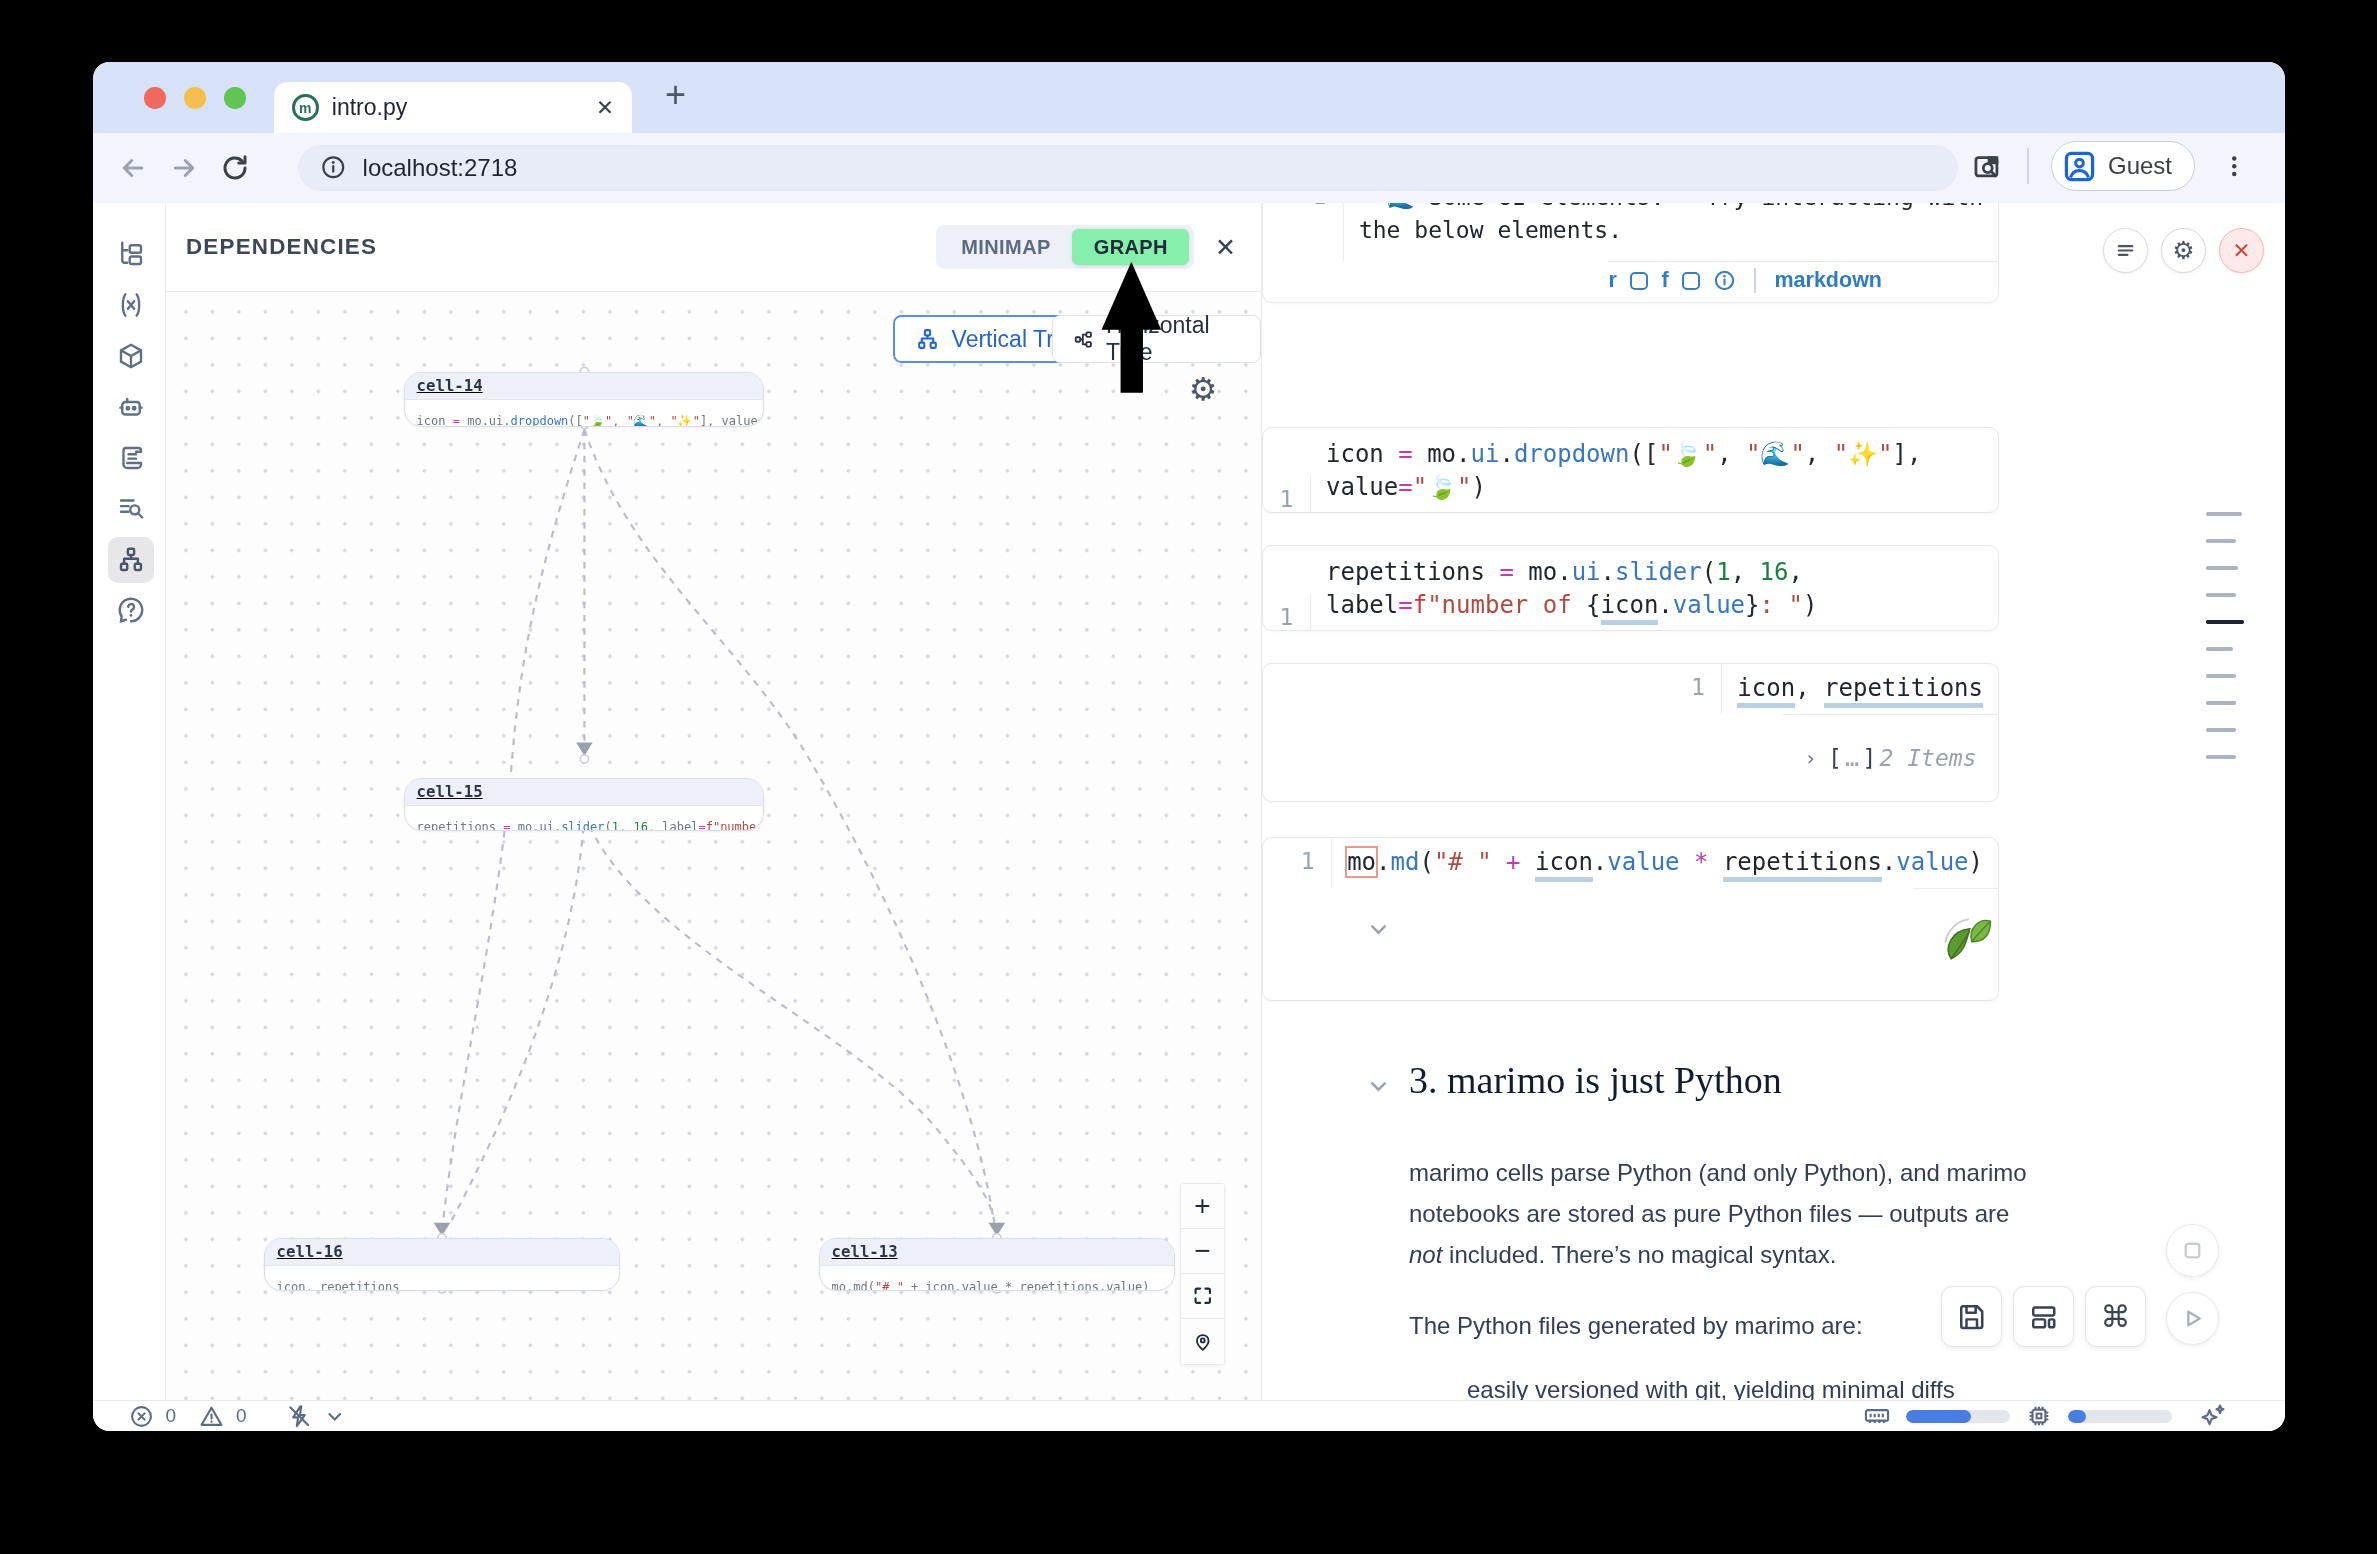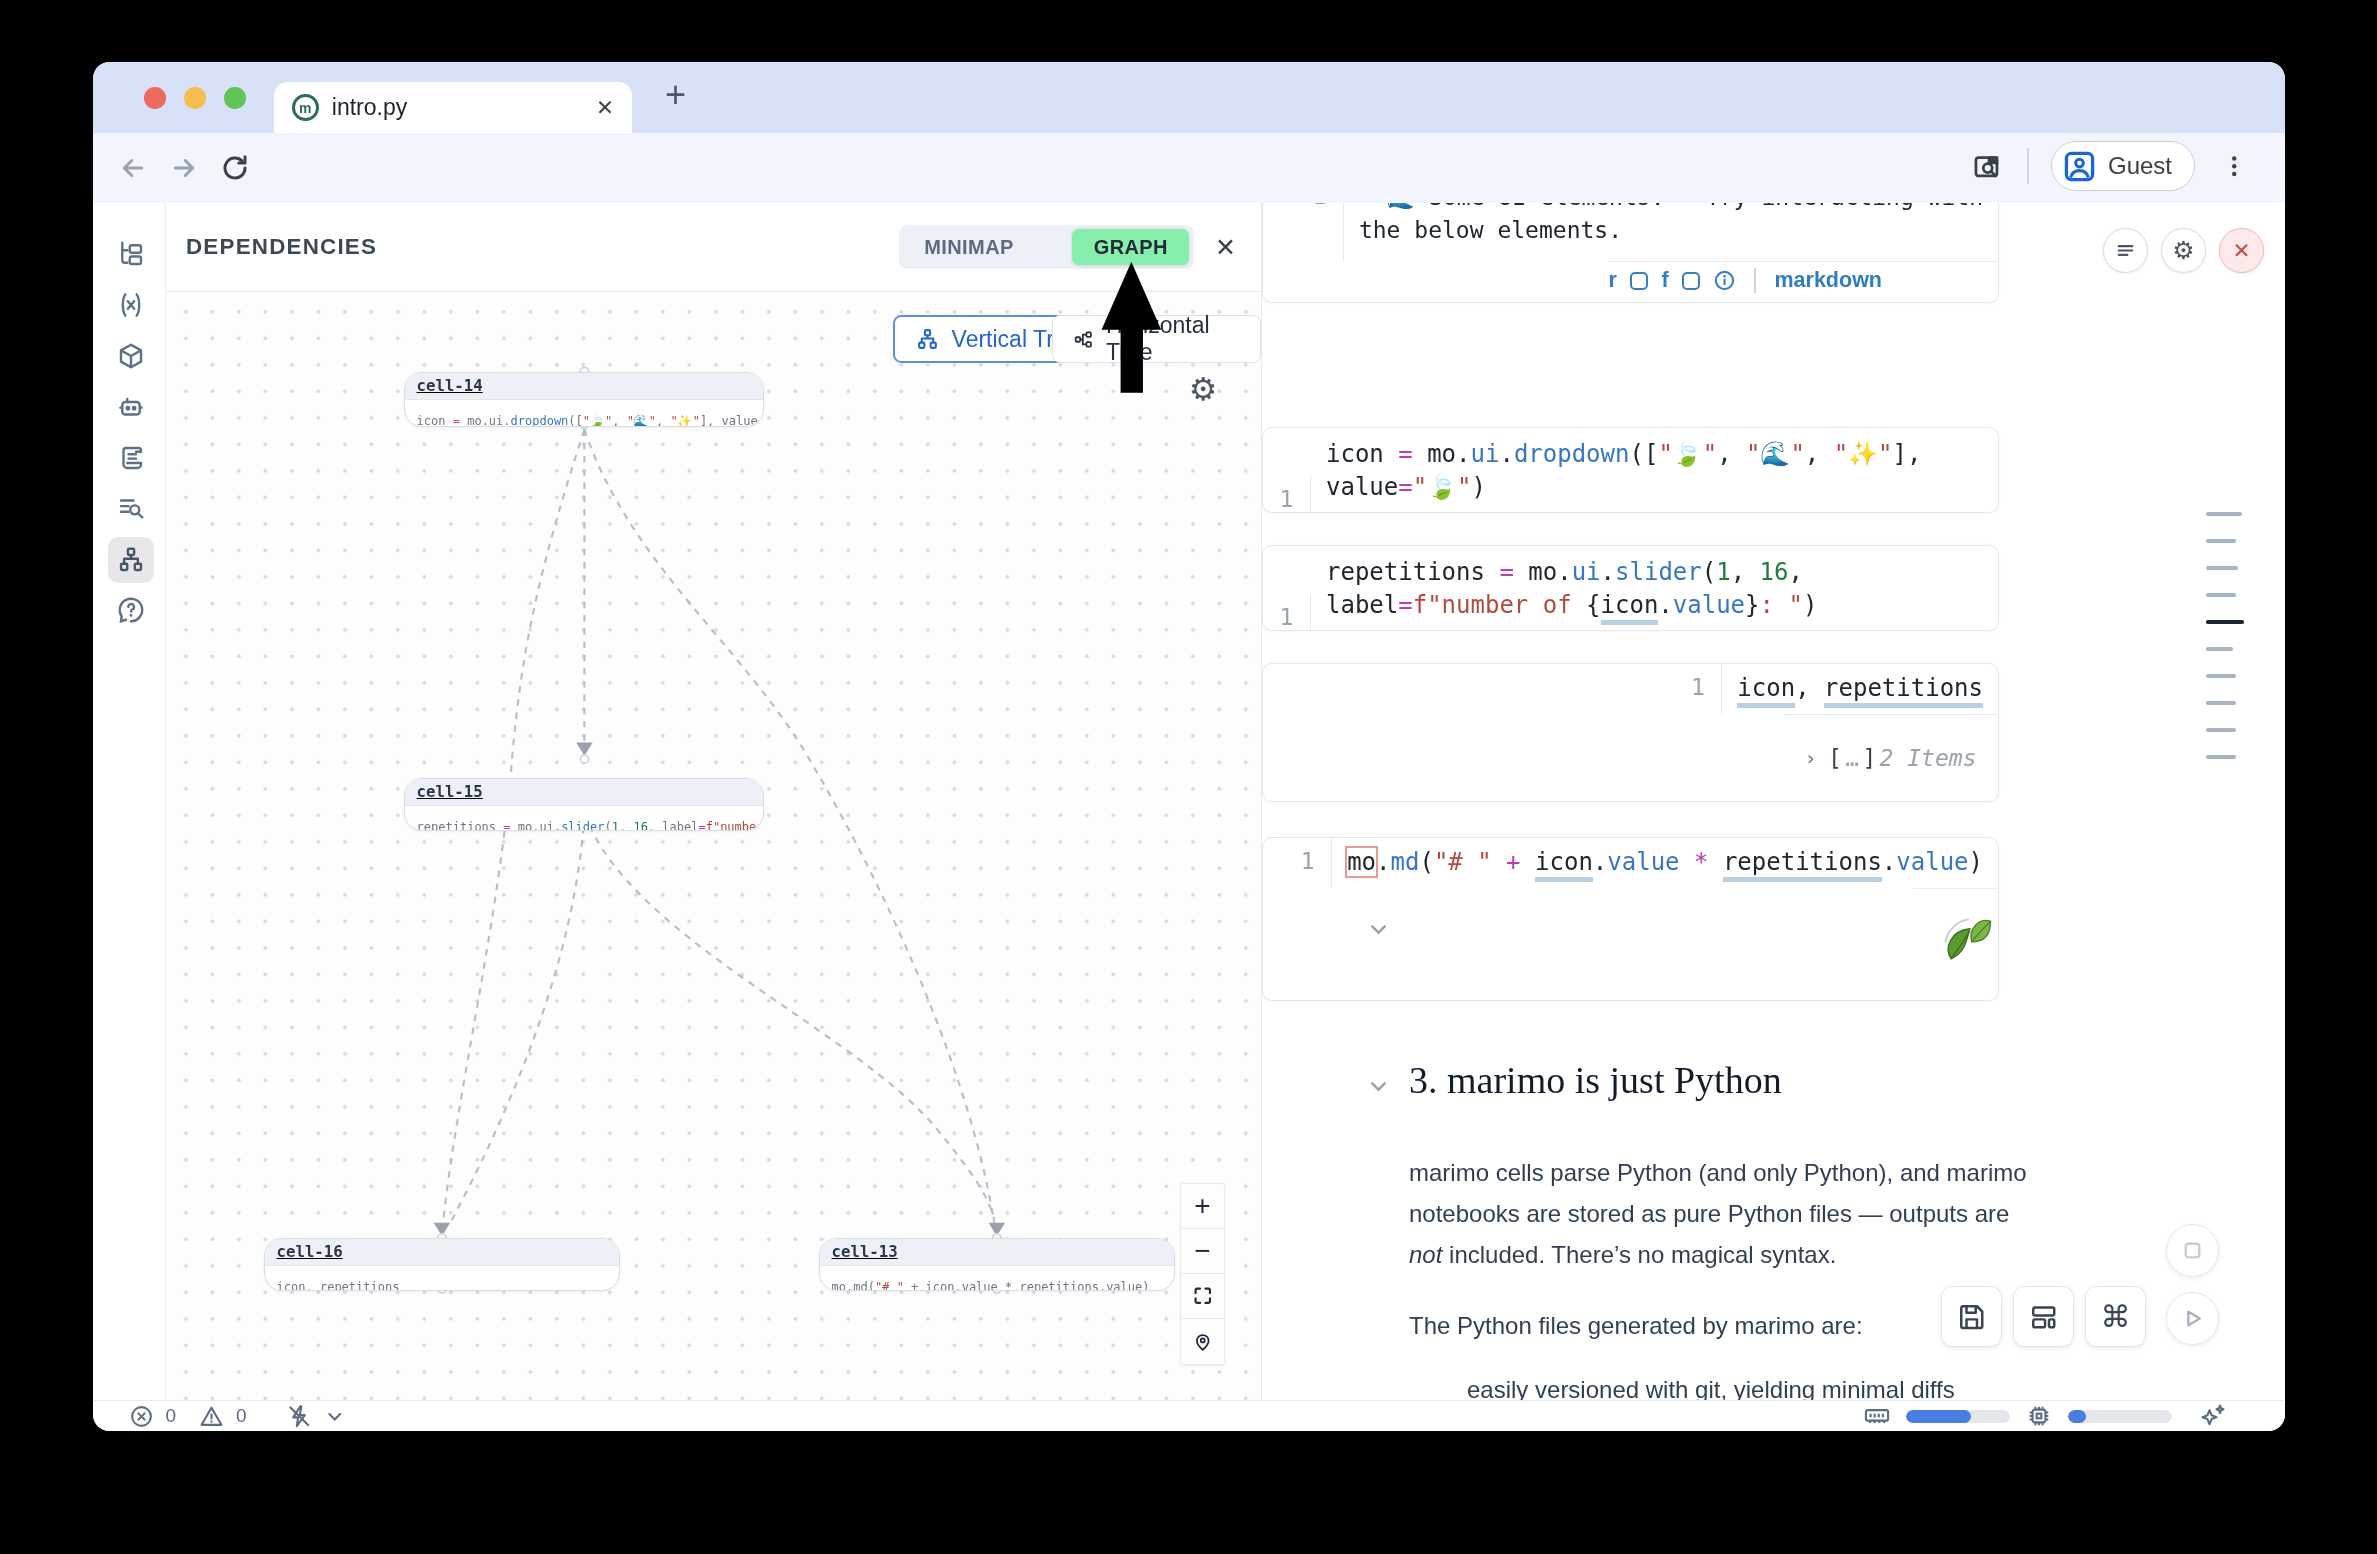--- a/index.html
+++ b/index.html
@@ -27,21 +27,21 @@
 
   
   .app { position:relative; display:flex; height:1197px; background:#fff; }
   .rail { width:73px; border-right:1.7px solid #ebedf1; position:relative; flex:none; }
   .rail-btn { position:absolute; left:15px; width:46px; height:46px; display:flex; align-items:center; justify-content:center; border-radius:10px; }
   .rail-btn.active { background:#e7e7ea; }
 
   .deps { width:1096px; flex:none; border-right:1.7px solid #e8eaee; display:flex; flex-direction:column; }
   .deps-header { height:89px; display:flex; align-items:center; padding:0 25px 0 20px; gap:21.5px; border-bottom:1.7px solid #e8eaee; }
   .deps-title { flex:1; font-size:22.4px; font-weight:bold; letter-spacing:1.2px; color:#3d4757; }
-  .seg { display:flex; background:#edf0f6; border-radius:8.3px; padding:4.1px;gap:37px; }
+  .seg { display:flex; background:#edf0f6; border-radius:8.3px; padding:4.1px; }
   .seg-item { font-size:20px; font-weight:bold; letter-spacing:0.4px; padding:6.6px 21.5px; border-radius:6.6px; color:#5d6b80; }
   .seg-item.active { background:#86efac; color:#222b38; box-shadow:0 0.8px 3.3px rgba(0,0,0,.12); }
   .panel-close { font-size:25px; color:#334155; }
 
   .canvas { position:relative; flex:1; background:#fdfdfe; overflow:hidden;
     background-image:radial-gradient(#d6dae0 1.8px, transparent 2.2px); background-size:26.5px 26.5px; background-position:6.6px 6.6px; }
   .gnode { position:absolute; background:#fff; border:1.7px solid #d9dee6; border-radius:18px; overflow:hidden; box-shadow:0 0.8px 2.5px rgba(0,0,0,.05);text-decoration:underline; }
   .gnode-h { background:#edf1f7; border-bottom:1.7px solid #e2e7ee; padding:3.3px 11.6px; font-family:"DejaVu Sans Mono",monospace; font-weight:bold; font-size:15.7px; color:#2a3548; }
   .gnode-c { padding:5px 11.6px; font-family:"DejaVu Sans Mono",monospace; font-size:12px; color:#6e7681; white-space:pre; overflow:hidden; }
   .tree-btn { position:absolute; height:48px; display:flex; align-items:center; gap:11.6px; padding:0 20px; background:#fff; border-radius:8.3px; font-size:23px; }
@@ -125,20 +125,28 @@
         <svg width="30" height="30" viewBox="0 0 24 24" fill="none" stroke="#9aa3ad" stroke-width="2.4" stroke-linecap="round" stroke-linejoin="round">
             <path d="M5 12h14M13 6l6 6-6 6"></path>
           </svg>
       </div>
       <div class="nav-ic" style="margin-left:15px">
         <svg width="30" height="30" viewBox="0 0 24 24" fill="none" stroke="#3a4148" stroke-width="2.4" stroke-linecap="round" stroke-linejoin="round">
             <path d="M20 12a8 8 0 1 1-2.3-5.6"></path>
             <path d="M20 3v5h-5" fill="none"></path>
           </svg>
       </div>
+      <div class="urlbar">
+        <svg width="26.5" height="26.5" viewBox="0 0 24 24" fill="none" stroke="#3a4148" stroke-width="2">
+            <circle cx="12" cy="12" r="9"></circle>
+            <line x1="12" y1="11" x2="12" y2="16" stroke-linecap="round"></line>
+            <circle cx="12" cy="7.6" r="1.3" fill="#3a4148" stroke="none"></circle>
+          </svg>
+        <div class="url-text">localhost:2718</div>
+      </div>
       <div class="chrome-right">
         <div class="nav-ic">
           <svg width="31.5" height="31.5" viewBox="0 0 24 24" fill="none" stroke="#3a4148" stroke-width="2.1" stroke-linecap="round">
               <rect x="3" y="5" width="16" height="14" rx="2"></rect>
               <path d="M13 5h6v4h-6z" fill="#3a4148"></path>
               <circle cx="12" cy="13" r="3.4"></circle>
               <path d="M14.5 15.5L18 19"></path>
             </svg>
         </div>
         <div class="vdiv"></div>

